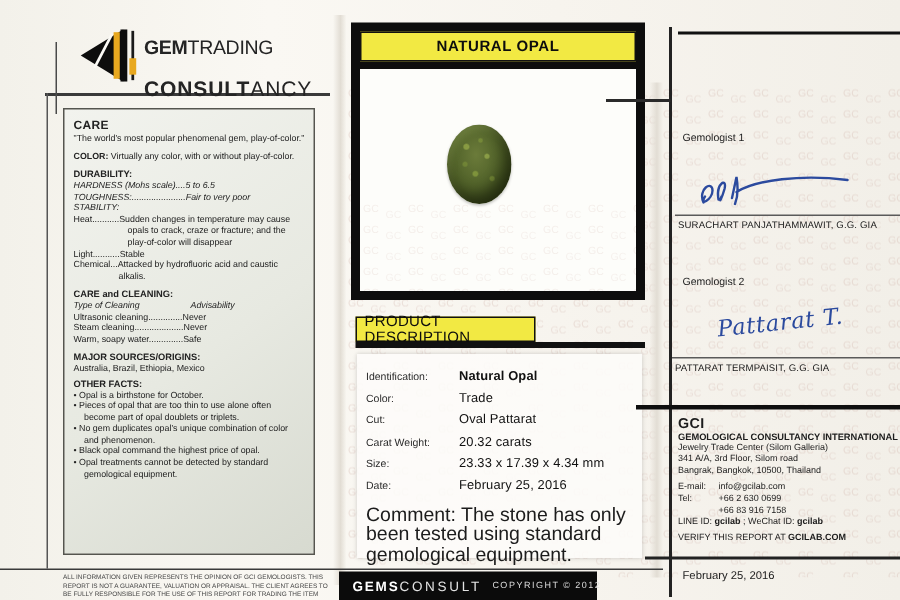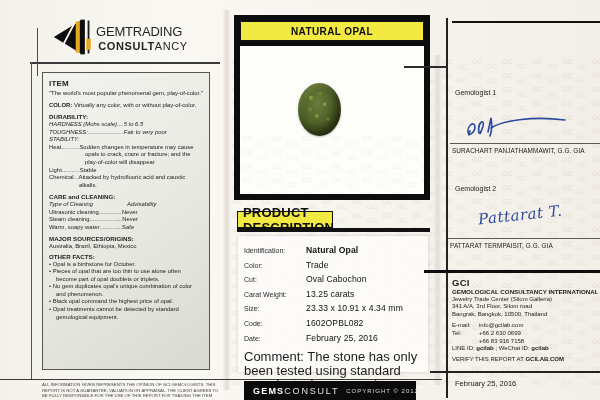--- a/index.html
+++ b/index.html
@@ -16,22 +16,22 @@
   .fold-top-v   { left:37px;  top:28px;  width:1px;   height:48px;  background:#4a4a4a; }
   .fold-left-v  { left:31px;  top:62px;  width:1px;   height:317px; background:#555; }
   .fold-bottom  { left:0;     top:379px; width:442px; height:1px;   background:#3a3a3a; }
   .fold-shadow-a{ left:222px; top:10px;  width:9px;  height:380px; background:linear-gradient(90deg,transparent,#e2ddd4 55%,transparent); }
   .fold-shadow-b{ left:433px; top:55px;  width:9px;  height:330px; background:linear-gradient(90deg,transparent,#e2ddd4 55%,transparent); }
 
   
   .logo-icon { left:52px; top:18px; width:42px; height:38px; }
   .logo-text { left:96px; top:24px; width:94px; }
   .logo-main { font-size:13px; color:#242424; letter-spacing:-0.2px; white-space:nowrap; }
-  .logo-main b { font-weight:normal; }
-  .logo-sub  { font-size:11px; color:#242424; letter-spacing:0.6px; text-align:center; margin-top:1px; }
+  .logo-main b { font-weight:bold; }
+  .logo-sub  { font-size:14px; color:#242424; letter-spacing:0.6px; text-align:center; margin-top:12px; }
   .logo-sub b { font-weight:bold; }
 
   
   .opal-box {
     left:42px; top:72px; width:168px; height:298px;
     background:linear-gradient(145deg,#f2f3ee 0%,#e7e9e1 55%,#d7dad0 100%);
     border:1px solid #55554f; padding:6px 6px 4px 6px;
     font-size:5.9px; line-height:1.28; color:#222;
   }
   .opal-box h1 { font-size:8px; letter-spacing:0.2px; margin-bottom:1px; }
@@ -68,39 +68,39 @@
       radial-gradient(circle at 70% 68%, rgba(150,175,65,0.45) 0 1.2px, transparent 2.2px),
       radial-gradient(circle at 52% 20%, rgba(150,175,65,0.4) 0 1px, transparent 2px),
       radial-gradient(circle at 28% 50%, rgba(140,165,60,0.4) 0 1.2px, transparent 2.2px),
       radial-gradient(ellipse at 45% 38%, #6b7b3a 0%, #55662c 38%, #44541f 68%, #323e15 92%);
     box-shadow: inset -4px -6px 9px rgba(0,0,0,0.45), inset 2px 3px 5px rgba(200,220,130,0.22), 0 1px 2px rgba(0,0,0,0.25);
   }
   .wm-photo { position:absolute; left:0; bottom:0; width:100%; height:42%; opacity:0.55; }
 
   
   .pd-label {
-    left:237px; top:211px; width:96px; height:17px;
+    left:237px; top:211px; width:120px; height:17px;
     background:#f2e943; border:1.5px solid #111;
-    font-size:13px; font-weight:bold; letter-spacing:0.2px;
+    font-size:10px; font-weight:normal; letter-spacing:0.2px;
     display:flex; align-items:center; padding-left:5px; color:#0d0d0d;
   }
   .pd-bar { left:237px; top:228px; width:193px; height:4px; background:#111; }
   .pd-card {
     left:238px; top:236px; width:190px; height:136px;
     background:rgba(253,252,249,0.88); box-shadow:0 0 3px rgba(0,0,0,0.18);
     padding:9px 4px 0 6px;
   }
   .pd-row { display:flex; align-items:baseline; height:14.6px; }
   .pd-row .lab { width:62px; font-size:7px; color:#2b2b2b; }
   .pd-row .val { font-size:8.6px; color:#111; letter-spacing:0.1px; }
   .pd-row .val.bold { font-weight:bold; }
   .pd-comment { margin-top:3px; font-size:13px; line-height:13.5px; color:#1c1c1c; }
 
   .copyright-bar {
-    left:244px; top:381px; width:172px; height:19px; background:#0b0b0b;
+    left:226px; top:381px; width:172px; height:19px; background:#0b0b0b;
     display:flex; align-items:center; padding-left:9px; white-space:nowrap;
   }
   .cb-bold { color:#fff; font-size:9px; font-weight:bold; letter-spacing:1.2px; }
   .cb-rest { color:#e3e3e3; font-size:9px; letter-spacing:1.8px; }
   .cb-copy { color:#dcdcdc; font-size:6px; letter-spacing:1px; margin-left:7px; }
 
   
   .r-vline    { left:446px; top:18px;  width:1.5px; height:380px; background:#222; }
   .r-topline  { left:452px; top:21px;  width:148px; height:2px;   background:#111; }
   .r-title    { left:455px; top:27px;  width:146px; font-size:9px; font-weight:bold; letter-spacing:0.2px; white-space:nowrap; overflow:hidden; }
@@ -167,21 +167,21 @@
     <rect x="31" y="1" width="5" height="38" fill="#0d0d0d"></rect>
     <rect x="39" y="2" width="2" height="36" fill="#1a1a1a"></rect>
     <rect x="37.5" y="22" width="5" height="12" fill="#e8a81f"></rect>
   </svg>
   <div class="abs logo-text">
     <div class="logo-main"><b>GEM</b><span>TRADING</span></div>
     <div class="logo-sub"><b>CONSULT</b><span>ANCY</span></div>
   </div>
 
   <div class="abs opal-box">
-    <h1>ITEM</h1>
+    <h1>CARE</h1>
     <div>"The world's most popular phenomenal gem, play-of-color."</div>
 
     <div class="mt4">
       <span class="inline-label">COLOR:</span>
       <span>Virtually any color, with or without play-of-color.</span>
     </div>
 
     <div class="sec-label">DURABILITY:</div>
     <div class="ital">HARDNESS (Mohs scale)....5 to 6.5</div>
     <div class="ital">TOUGHNESS:......................Fair to very poor</div>
@@ -229,33 +229,29 @@
     <div class="pd-row">
       <span class="lab">Identification:</span>
       <span class="val bold">Natural Opal</span>
     </div>
     <div class="pd-row">
       <span class="lab">Color:</span>
       <span class="val">Trade</span>
     </div>
     <div class="pd-row">
       <span class="lab">Cut:</span>
-      <span class="val">Oval Cabochon</span>
+      <span class="val">Oval Pattarat</span>
     </div>
     <div class="pd-row">
       <span class="lab">Carat Weight:</span>
-      <span class="val">13.25 carats</span>
+      <span class="val">20.32 carats</span>
     </div>
     <div class="pd-row">
       <span class="lab">Size:</span>
-      <span class="val">23.33 x 10.91 x 4.34 mm</span>
-    </div>
-    <div class="pd-row">
-      <span class="lab">Code:</span>
-      <span class="val">1602OPBL082</span>
+      <span class="val">23.33 x 17.39 x 4.34 mm</span>
     </div>
     <div class="pd-row">
       <span class="lab">Date:</span>
       <span class="val">February 25, 2016</span>
     </div>
     <div class="pd-comment">Comment: The stone has only been tested using standard gemological equipment.</div>
   </div>
 
   <div class="abs copyright-bar">
     <span class="cb-bold">GEMS</span>

